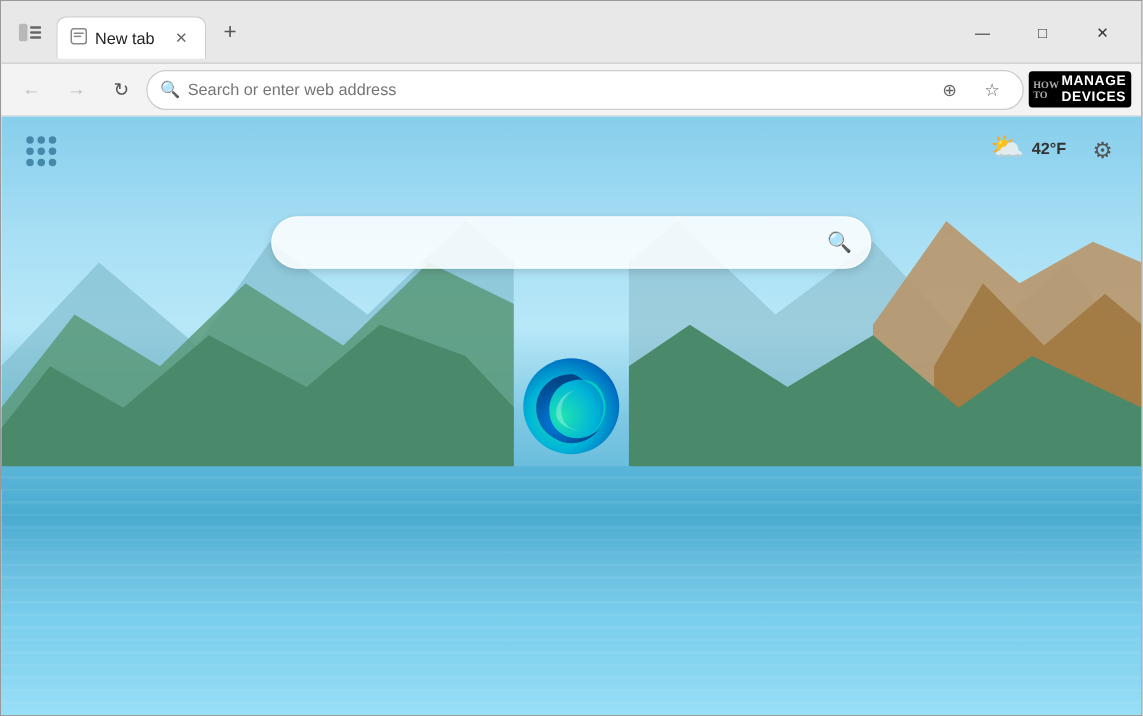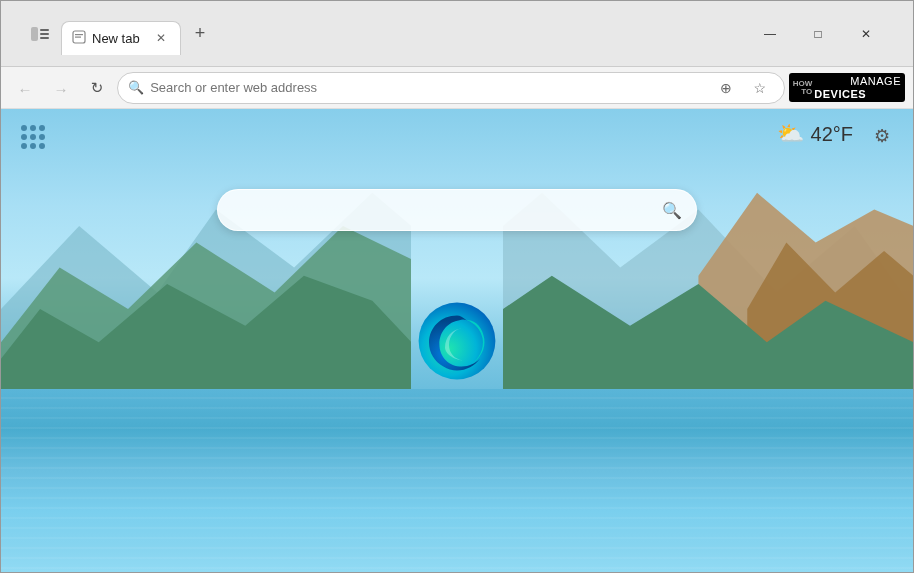--- a/index.html
+++ b/index.html
@@ -7,25 +7,25 @@
       width: 914px;
       height: 573px;
       overflow: hidden;
       font-family: 'Segoe UI', Arial, sans-serif;
       background: #fff;
       border: 1px solid #999;
     }
 
     
     .title-bar {
-      height: 66px;
+      height: 50px;
       background: #e8e8e8;
       display: flex;
       align-items: center;
-      padding: 0 24px;
+      padding: 0 8px;
       border-bottom: 1px solid #ccc;
       position: relative;
     }
     .sidebar-toggle {
       width: 30px;
       height: 30px;
       display: flex;
       align-items: center;
       justify-content: center;
       border-radius: 4px;
@@ -187,22 +187,23 @@
       border-radius: 3px;
       cursor: pointer;
       line-height: 1.2;
       gap: 2px;
     }
     .how-to-badge .to {
       font-size: 8px;
       color: #aaa;
       display: flex;
       flex-direction: column;
-      align-items: flex-end;
+      align-items: flex-start;
       line-height: 1;
+      font-family: Liberation Serif, serif;
     }
 
     
     .content-area {
       width: 100%;
       height: calc(573px - 48px - 42px);
       position: relative;
       overflow: hidden;
     }
 
@@ -310,23 +311,23 @@
       right: 60px;
       display: flex;
       align-items: center;
       gap: 6px;
       cursor: pointer;
     }
     .weather-icon-wrap {
       font-size: 22px;
     }
     .weather-temp {
-      font-size: 20px;
+      font-size: 13px;
       color: #333;
-      font-weight: 400;
+      font-weight: 700;
       text-align: center;
     }
 
     
     .settings-gear {
       position: absolute;
       top: 12px;
       right: 16px;
       width: 30px;
       height: 30px;
@@ -460,21 +461,21 @@
     </div>
   </div>
 
   <div class="toolbar-right">
     <div class="how-to-badge">
       <div class="to">
         <span>HOW</span>
         <span>TO</span>
       </div>
       <div style="display:flex;flex-direction:column;line-height:1.1;">
-        <span style="font-size:11px;font-weight:400;letter-spacing:0.5px;color:#fff;margin-left:36px;">MANAGE</span>
+        <span style="font-size:11px;font-weight:700;letter-spacing:0.5px;color:#fff;">MANAGE</span>
         <span style="font-size:11px;font-weight:700;letter-spacing:0.5px;color:#fff;">DEVICES</span>
       </div>
     </div>
   </div>
 </div>
 
 <div class="content-area">
 
   <div class="bg-landscape"></div>
 

